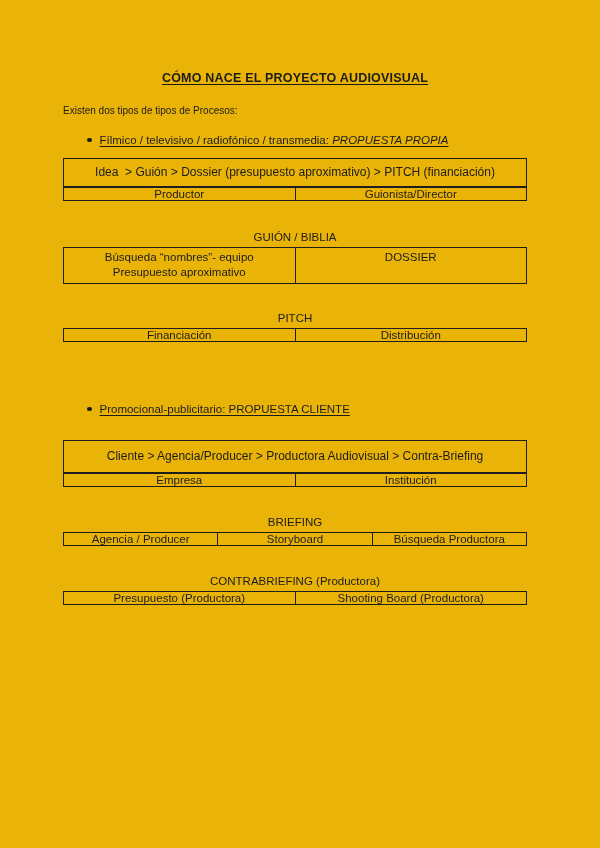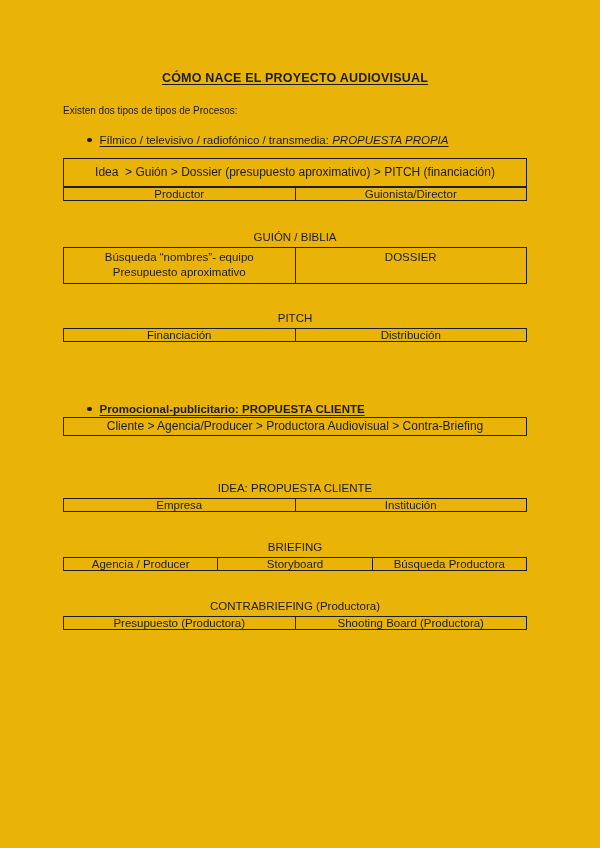--- a/index.html
+++ b/index.html
@@ -33,42 +33,42 @@
     line-height: 16px;
   }
   .bullet-row {
     display: flex;
     align-items: baseline;
     padding-left: 24px;
     font-size: 11.5px;
     line-height: 16px;
   }
   .bullet-row.first { margin-top: 13px; align-items: flex-end; }
-  .bullet-row.second { margin-top: 59px; font-weight: bold; }
+  .bullet-row.second { margin-top: 59px; }
   .bullet-dot {
     flex: 0 0 auto;
     align-self: center;
     width: 4.5px;
     height: 4.5px;
     border-radius: 50%;
     background: #1c1c1c;
     margin-right: 8px;
   }
   .flow-box {
     border: 1.5px solid #1e1e1e;
     display: flex;
     align-items: center;
     justify-content: center;
     text-align: center;
     font-size: 12px;
     line-height: 15px;
   }
   .flow-box .flow-text { white-space: pre-wrap; }
   .flow-box.one { margin-top: 10px; height: 29px; }
-  .flow-box.two { margin-top: 0; height: 19px; }
+  .flow-box.two { margin-top: 23px; height: 33px; }
   .tbl-heading {
     text-align: center;
     font-size: 11.5px;
     line-height: 14px;
     margin-bottom: 3px;
   }
   .mt-44 { margin-top: 44px; }
   .mt-29 { margin-top: 29px; }
   .mt-27 { margin-top: 27px; }
   .mt-45 { margin-top: 45px; }
@@ -132,21 +132,20 @@
 
   <div class="bullet-row second">
     <span class="bullet-dot"></span>
     <span class="u">Promocional-publicitario: PROPUESTA CLIENTE</span>
   </div>
 
   <div class="flow-box two">
     <span class="flow-text">Cliente &gt; Agencia/Producer &gt; Productora Audiovisual &gt; Contra-Briefing</span>
   </div>
 
-  <div class="tbl-heading mt-45">IDEA: PROPUESTA CLIENTE</div>
   <div class="tbl row-1">
     <div class="cell">Empresa</div>
     <div class="cell">Institución</div>
   </div>
 
   <div class="tbl-heading mt-28">BRIEFING</div>
   <div class="tbl row-1">
     <div class="cell">Agencia / Producer</div>
     <div class="cell">Storyboard</div>
     <div class="cell">Búsqueda Productora</div>

